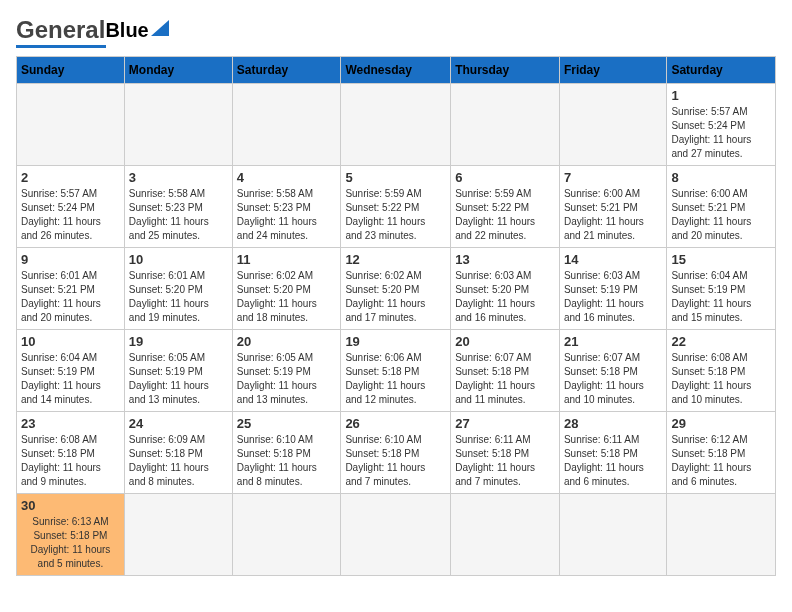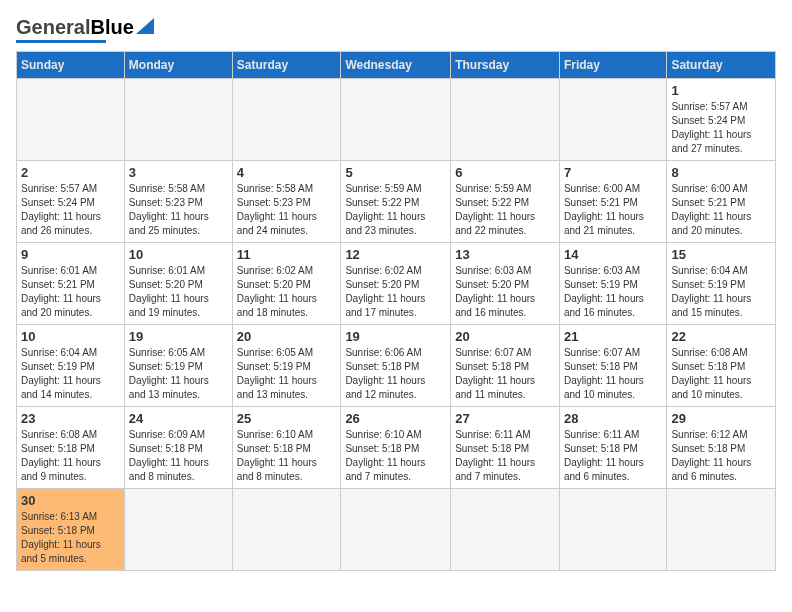--- a/index.html
+++ b/index.html
@@ -34,21 +34,21 @@
       color: #555;
       margin-top: 2px;
     }
     .calendar-table {
       width: 100%;
       border-collapse: collapse;
       font-size: 10.5px;
     }
     .calendar-table thead tr th {
       background: #1a6fc4;
-      color: #e5e5e5;
+      color: #000000;
       padding: 6px 4px;
       text-align: left;
       font-size: 12px;
       font-weight: bold;
       border: 1px solid #ccc;
     }
     .calendar-table tbody tr td {
       border: 1px solid #ccc;
       vertical-align: top;
       padding: 4px 4px;
@@ -77,21 +77,21 @@
     .last-row td:first-child {
       background: #fdba74;
     }
   </style>
 </head>
 <body>
 
 <div class="header-area">
   <div class="logo">
     <div style="display:flex;align-items:center;gap:0;">
-      <span style="font-size:20px;font-weight:bold;color:#444;">General</span>
+      <span style="font-size:24px;font-weight:bold;color:#444;">General</span>
       <span style="font-size:20px;font-weight:bold;color:#000000;">Blue</span>
       <svg width="18" height="16" viewBox="0 0 18 16" style="margin-left:2px;margin-top:-4px;">
         <polygon points="0,16 18,16 18,0" fill="#1a6fc4"></polygon>
       </svg>
     </div>
     <div style="height:3px;background:#1a6fc4;width:90px;margin-top:1px;"></div>
   </div>
   <div class="title-area">
     <div class="month-title"></div>
     <div class="subtitle"></div>
@@ -326,21 +326,21 @@
           <span class="day-number">29</span>
           <div class="day-info" style="white-space: pre-line;">Sunrise: 6:12 AM
 Sunset: 5:18 PM
 Daylight: 11 hours
 and 6 minutes.</div>
         </td>
       </tr>
       <tr class="last-row">
         <td>
           <span class="day-number">30</span>
-          <div class="day-info" style="white-space: pre-line;">Sunrise: 6:13 AM
+          <div class="day-info" style="white-space: pre-line; text-align: center;">Sunrise: 6:13 AM
 Sunset: 5:18 PM
 Daylight: 11 hours
 and 5 minutes.</div>
         </td>
         <td class="empty"></td>
         <td class="empty"></td>
         <td class="empty"></td>
         <td class="empty"></td>
         <td class="empty"></td>
         <td class="empty"></td>

